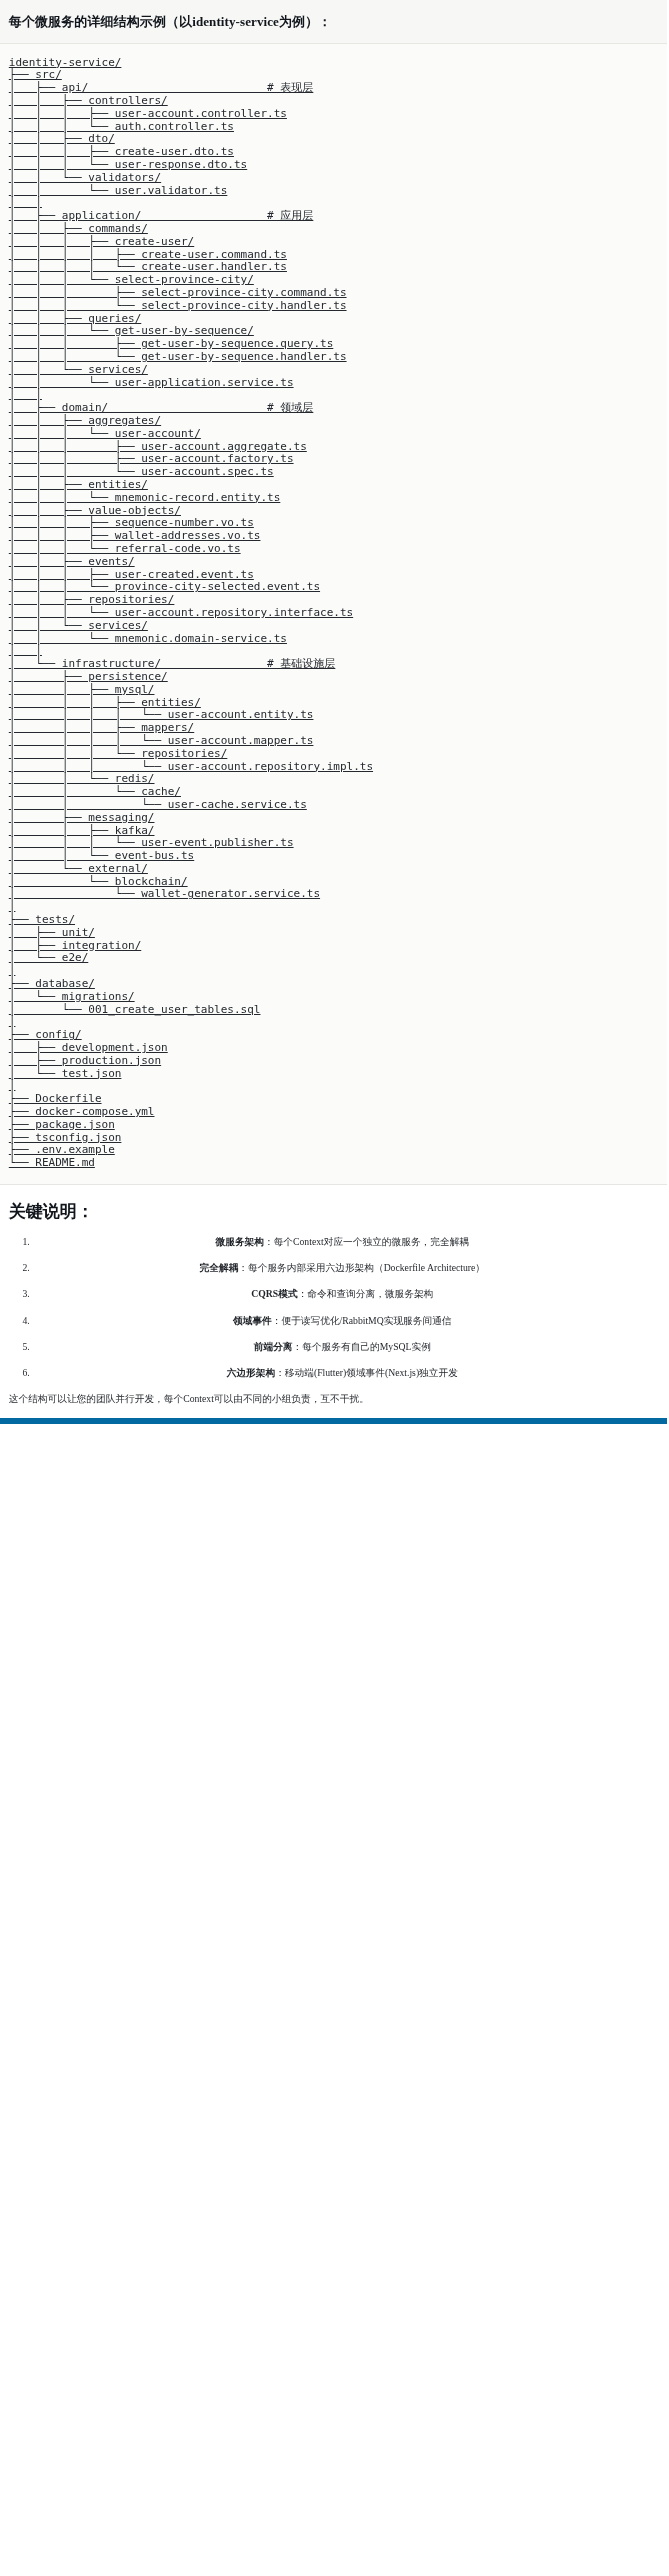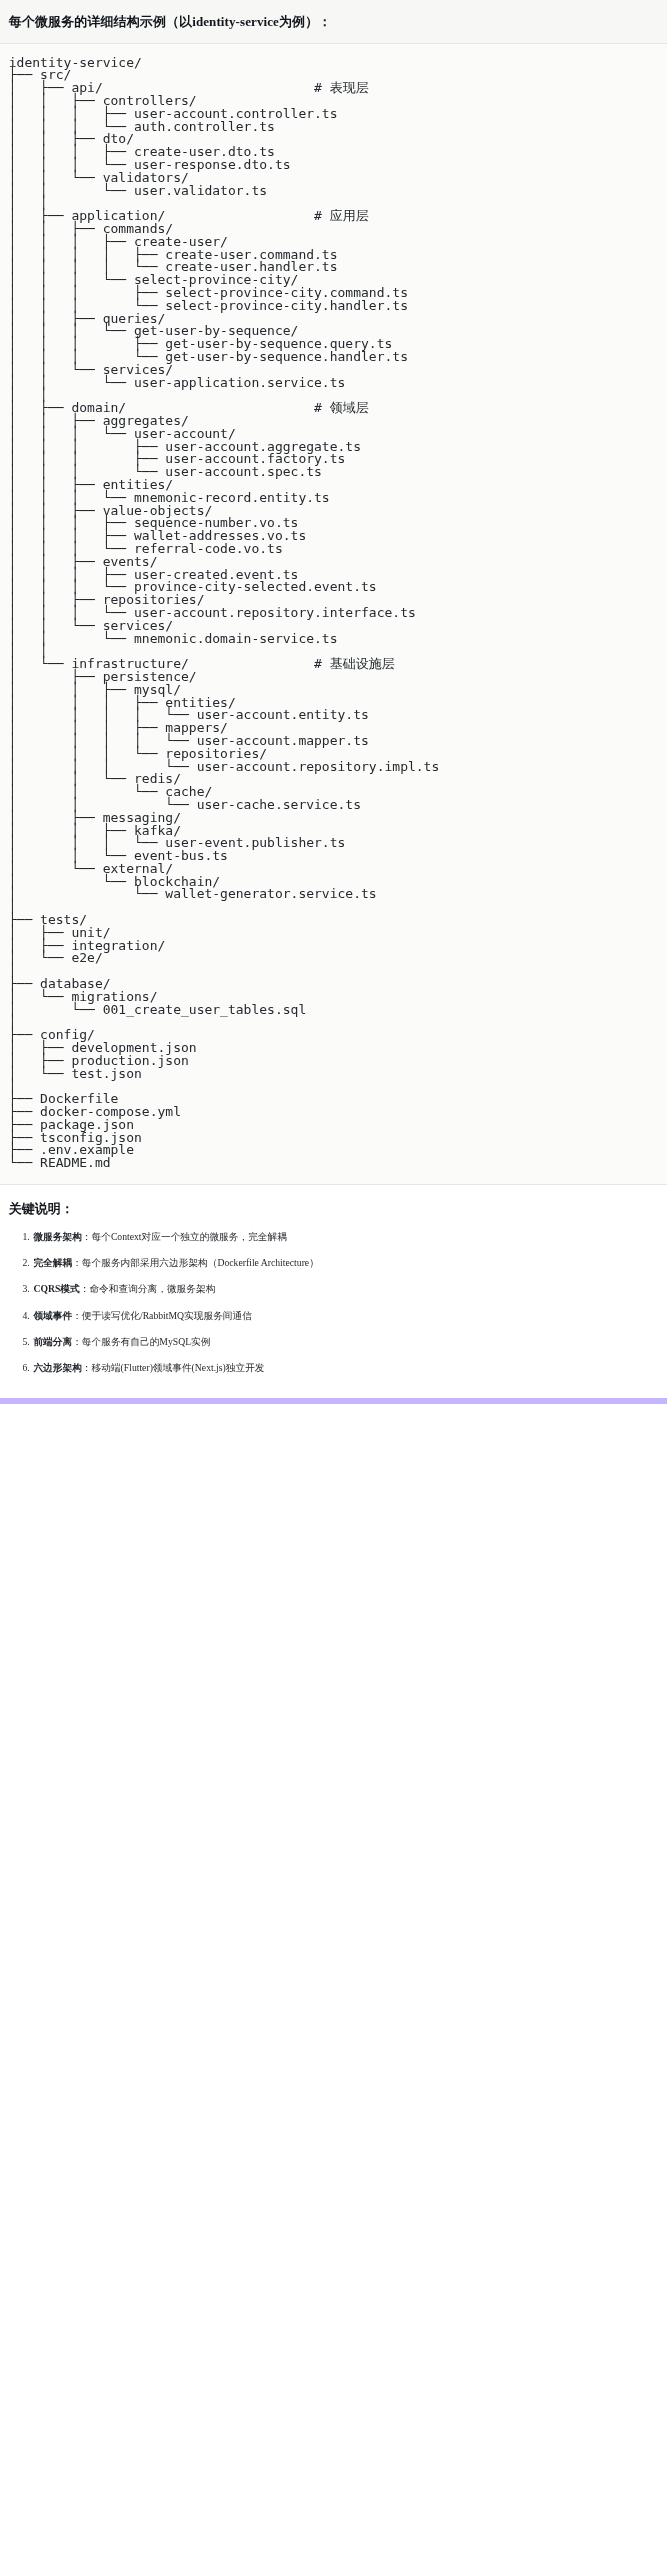--- a/index.html
+++ b/index.html
@@ -10,21 +10,21 @@
   }
   body {
     width: 669px;
     font-family: "Liberation Sans", "DejaVu Sans", sans-serif;
     color: #1f2328;
     -webkit-font-smoothing: antialiased;
   }
   .page {
     width: 667px;
     box-sizing: border-box;
-    background: #c4b5fd;
+    background: #0369a1;
   }
 
   
   .heading-band {
     background: #f7f7f5;
     padding: 13.8px 8.8px 12.5px 8.8px;
     border-bottom: 0.6px solid #e6e6e2;
     box-sizing: border-box;
   }
   .heading-band h1 {
@@ -40,48 +40,50 @@
   
   .tree-block {
     background: #fbfbf9;
     padding: 12.5px 8.8px 13.8px 8.8px;
     box-sizing: border-box;
     border-bottom: 0.6px solid #e6e6e2;
   }
   pre.tree {
     margin: 0;
     font-family: "DejaVu Sans Mono", "Liberation Mono", monospace;
-    font-size: 13px;
+    font-size: 11px;
     line-height: 12.8px;
     color: #24292f;
     white-space: pre;
     tab-size: 4;
     letter-spacing: 0px;
+    text-decoration: underline;
   }
 
   
   .notes {
     padding: 15px 8.8px 11.3px 8.8px;
     box-sizing: border-box;
     background: #ffffff;
   }
   .notes h2 {
     margin: 0 0 12.5px 0;
-    font-size: 13px;
+    font-size: 17px;
     font-weight: bold;
     font-family: "Liberation Serif", "DejaVu Serif", serif;
     color: #11161c;
   }
   ol.note-list {
     margin: 7px;
     padding: 0 0 0 16.3px;
     list-style: decimal;
     font-family: "Liberation Serif", "DejaVu Serif", serif;
     font-size: 9.7px;
     color: #1f2328;
+    text-align: center;
   }
   ol.note-list li {
     margin: 0 0 12px 0;
     line-height: 1.45;
     padding-left: 1.3px;
   }
   ol.note-list li .term {
     font-weight: bold;
   }
   ol.note-list li .sep {
@@ -213,17 +215,18 @@
       <li>
         <span class="term">领域事件</span><span class="sep">：</span><span class="desc">便于读写优化/RabbitMQ实现服务间通信</span>
       </li>
       <li>
         <span class="term">前端分离</span><span class="sep">：</span><span class="desc">每个服务有自己的MySQL实例</span>
       </li>
       <li>
         <span class="term">六边形架构</span><span class="sep">：</span><span class="desc">移动端(Flutter)领域事件(Next.js)独立开发</span>
       </li>
     </ol>
+    <p class="closing">这个结构可以让您的团队并行开发，每个Context可以由不同的小组负责，互不干扰。</p>
   </div>
 
   <div class="spacer-bottom"></div>
 </div>
 
 
 </body></html>

